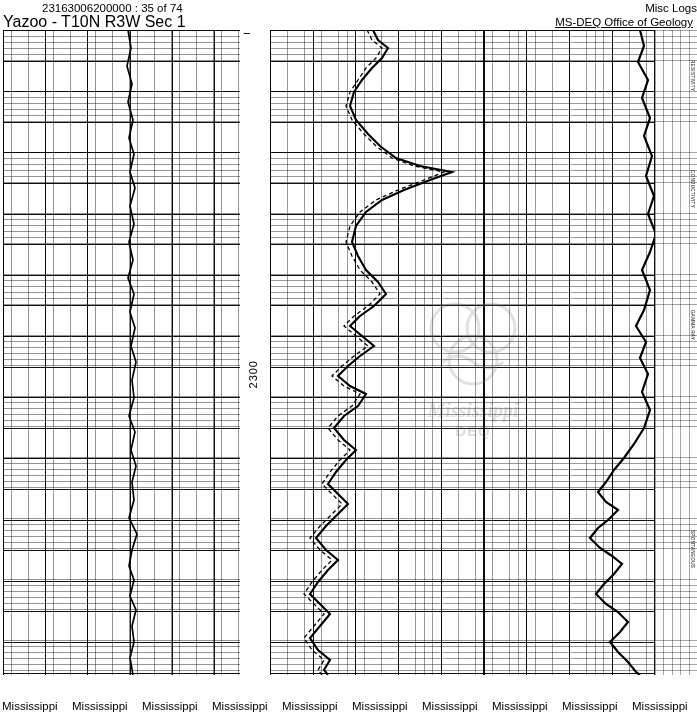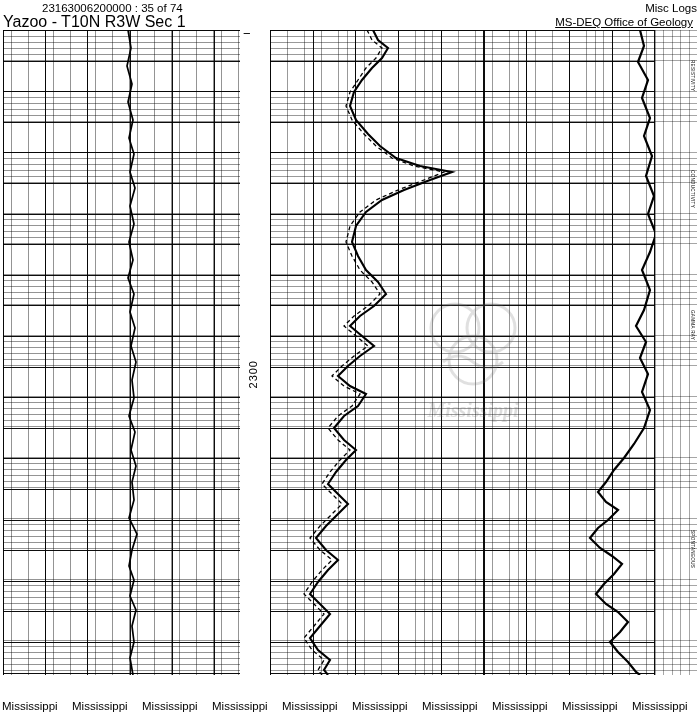--- a/index.html
+++ b/index.html
@@ -120,20 +120,21 @@
   </div>
 
   <div class="wm">
     <svg width="120" height="95" viewBox="0 0 120 95" style="display:block;margin:0 auto;">
       <circle cx="42" cy="28" r="24" fill="none" stroke="#777" stroke-width="3"></circle>
       <circle cx="78" cy="28" r="24" fill="none" stroke="#777" stroke-width="3"></circle>
       <circle cx="60" cy="60" r="24" fill="none" stroke="#777" stroke-width="3"></circle>
       <path d="M30 62 Q45 50 60 62 Q75 74 90 62" fill="none" stroke="#777" stroke-width="3"></path>
     </svg>
     <div class="txt1">Mississippi</div>
+    <div class="txt2">DEQ</div>
   </div>
 
   <div class="footer">
     <div class="cell" style="left:2px;">Mississippi</div>
     <div class="cell" style="left:72px;">Mississippi</div>
     <div class="cell" style="left:142px;">Mississippi</div>
     <div class="cell" style="left:212px;">Mississippi</div>
     <div class="cell" style="left:282px;">Mississippi</div>
     <div class="cell" style="left:352px;">Mississippi</div>
     <div class="cell" style="left:422px;">Mississippi</div>

